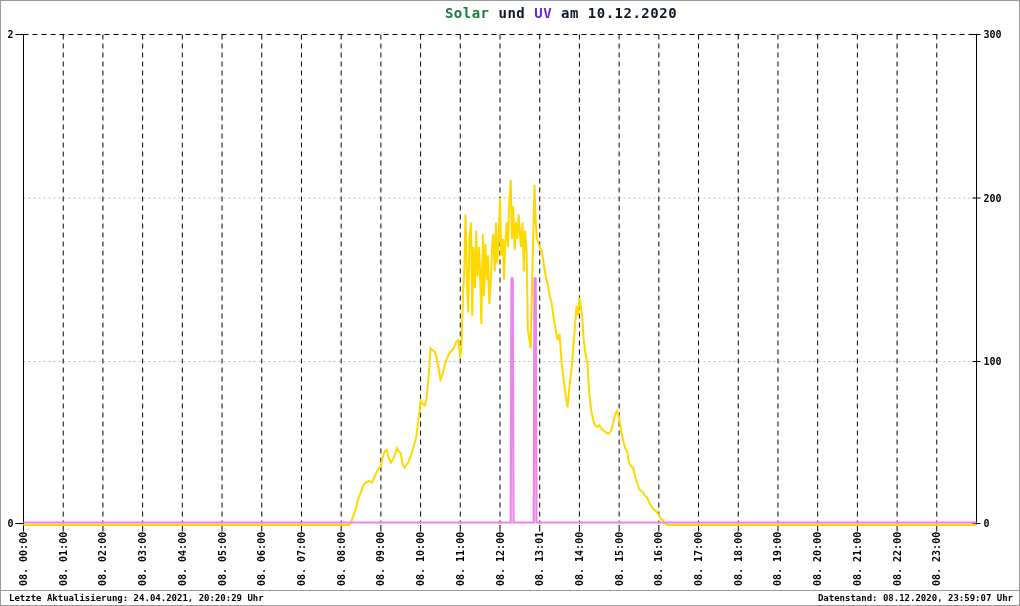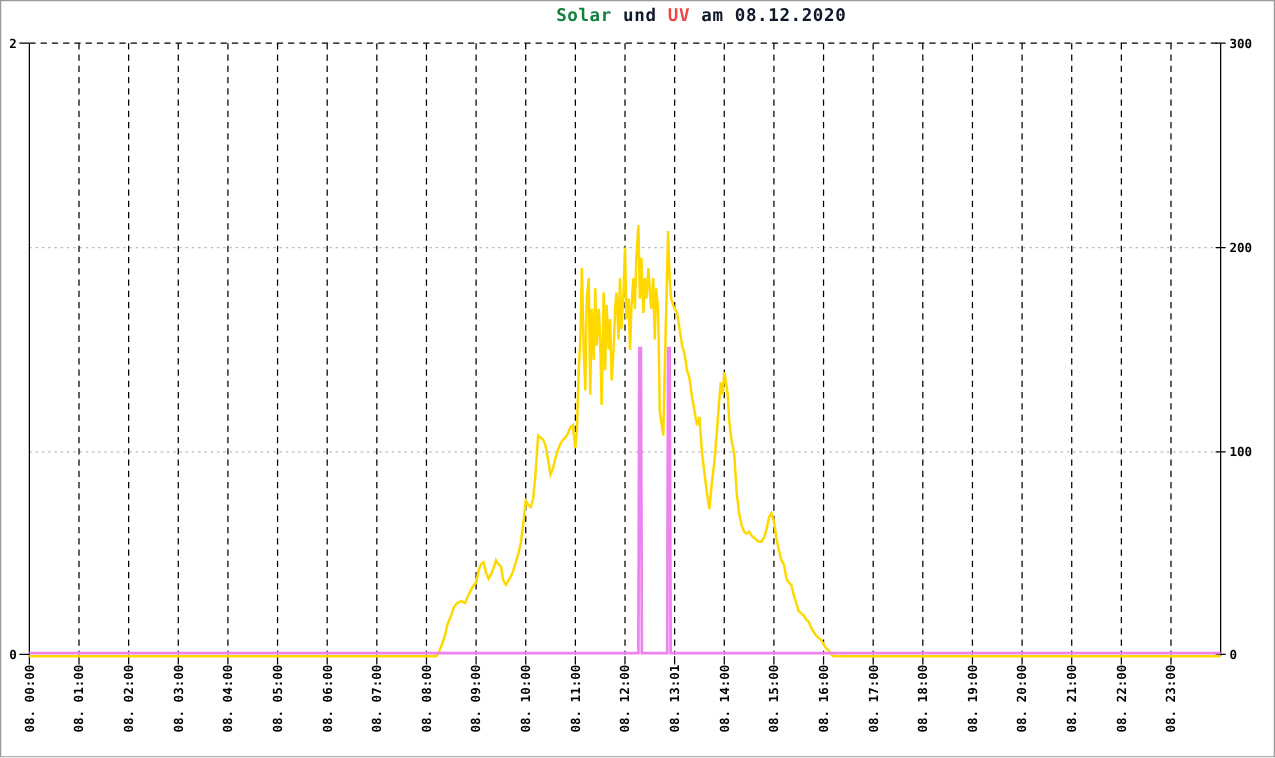--- a/index.html
+++ b/index.html
@@ -6,36 +6,36 @@
   #screen{
     position:relative;width:1018px;height:604px;background:#ffffff;
     border:1px solid #9a9a9a;overflow:hidden;
     font-family:"DejaVu Sans Mono","Liberation Mono",monospace;
   }
   #chart-title{
     position:absolute;top:4px;left:560px;transform:translateX(-50%);
     font-size:14px;font-weight:bold;white-space:pre;letter-spacing:0.5px;
   }
   #chart-title .t-solar{color:#15803d;}
-  #chart-title .t-uv{color:#ef4444;text-align:right;}
+  #chart-title .t-uv{color:#6d28d9;text-align:right;}
   #chart-title .t-plain{color:#0f172a;}
   #plot{position:absolute;left:0;top:0;}
   #footer{
     position:absolute;left:0;right:0;top:589px;height:15px;
     border-top:1px solid #9a9a9a;background:#fff;
     font-size:9px;font-weight:bold;color:#000;line-height:14px;
   }
   #footer .f-left{position:absolute;left:8px;top:0;white-space:pre;}
   #footer .f-right{position:absolute;right:6px;top:0;white-space:pre;}
 </style>
 </head>
 <body>
 
 <div id="screen">
-  <div id="chart-title"><span class="t-solar">Solar</span><span class="t-plain"> und </span><span class="t-uv">UV</span><span class="t-plain"> am 08.12.2020</span></div>
+  <div id="chart-title"><span class="t-solar">Solar</span><span class="t-plain"> und </span><span class="t-uv">UV</span><span class="t-plain"> am 10.12.2020</span></div>
 
   <svg id="plot" width="1018" height="590">
       <line x1="22.5" x2="975.5" y1="360.5" y2="360.5" stroke="#bbbbbb" stroke-width="1" stroke-dasharray="2,3"></line>
       <line x1="22.5" x2="975.5" y1="197" y2="197" stroke="#bbbbbb" stroke-width="1" stroke-dasharray="2,3"></line>
       <line x1="22.5" x2="975.5" y1="33.5" y2="33.5" stroke="#000000" stroke-width="1" stroke-dasharray="5,4"></line>
       <line x1="62.208333333333336" x2="62.208333333333336" y1="33.5" y2="522.5" stroke="#000000" stroke-width="1" stroke-dasharray="5,4"></line>
       <line x1="101.91666666666667" x2="101.91666666666667" y1="33.5" y2="522.5" stroke="#000000" stroke-width="1" stroke-dasharray="5,4"></line>
       <line x1="141.625" x2="141.625" y1="33.5" y2="522.5" stroke="#000000" stroke-width="1" stroke-dasharray="5,4"></line>
       <line x1="181.33333333333334" x2="181.33333333333334" y1="33.5" y2="522.5" stroke="#000000" stroke-width="1" stroke-dasharray="5,4"></line>
       <line x1="221.04166666666666" x2="221.04166666666666" y1="33.5" y2="522.5" stroke="#000000" stroke-width="1" stroke-dasharray="5,4"></line>
@@ -116,13 +116,17 @@
       <line x1="856.375" x2="856.375" y1="524" y2="530.5" stroke="#000000" stroke-width="1"></line>
       <text text-anchor="start" style="font:bold 10px &quot;DejaVu Sans Mono&quot;,monospace;fill:#000" transform="translate(859.875,585) rotate(-90)">08. 21:00</text>
       <line x1="896.0833333333334" x2="896.0833333333334" y1="524" y2="530.5" stroke="#000000" stroke-width="1"></line>
       <text text-anchor="start" style="font:bold 10px &quot;DejaVu Sans Mono&quot;,monospace;fill:#000" transform="translate(899.5833333333334,585) rotate(-90)">08. 22:00</text>
       <line x1="935.7916666666666" x2="935.7916666666666" y1="524" y2="530.5" stroke="#000000" stroke-width="1"></line>
       <text text-anchor="start" style="font:bold 10px &quot;DejaVu Sans Mono&quot;,monospace;fill:#000" transform="translate(939.2916666666666,585) rotate(-90)">08. 23:00</text>
       <polyline points="22.5,524.0 348.1,524.0 350.1,520.7 352.1,515.8 354.9,507.6 357.2,497.8 360.0,491.3 362.0,484.8 364.8,481.5 368.0,479.9 371.1,481.5 373.9,474.9 377.1,468.4 379.9,465.1 381.9,455.3 383.8,450.4 385.8,448.8 387.8,457.0 389.8,461.9 391.8,458.6 393.8,453.7 395.8,447.2 397.7,450.4 399.7,452.1 401.7,463.5 403.7,466.8 405.7,463.5 407.7,460.2 409.7,455.3 411.6,448.8 413.6,442.3 415.6,434.1 417.6,417.7 419.6,399.7 421.6,403.0 423.6,404.6 425.5,398.1 427.5,376.9 429.5,347.4 431.5,349.1 433.5,350.7 435.5,355.6 437.5,367.0 439.4,378.5 441.4,373.6 443.4,365.4 445.4,358.9 447.4,354.0 449.4,350.7 451.4,349.1 453.3,345.8 455.3,340.9 457.3,339.2 459.3,357.2 460.5,344.1 462.1,291.8 463.3,270.6 464.5,213.4 466.0,278.8 467.2,311.4 468.4,237.9 470.0,221.5 471.2,314.7 472.4,246.1 474.0,286.9 475.2,229.7 476.4,275.5 478.0,246.1 479.1,270.6 480.3,322.9 481.9,233.0 483.1,295.1 484.3,242.8 485.9,278.8 487.1,254.2 488.3,303.3 489.9,278.8 491.1,246.1 492.2,233.0 493.8,270.6 495.0,221.5 496.2,262.4 497.8,233.0 499.0,197.0 500.2,254.2 501.8,237.9 503.0,278.8 504.2,242.8 505.8,221.5 506.9,246.1 508.1,205.2 509.7,179.0 510.9,237.9 512.1,205.2 513.7,249.3 514.9,221.5 516.1,237.9 517.7,213.4 518.9,233.0 520.0,246.1 521.6,221.5 522.8,270.6 524.0,229.7 525.6,249.3 526.8,327.8 528.0,336.0 529.6,347.4 530.8,295.1 532.0,246.1 533.5,183.9 534.7,221.5 535.9,237.9 537.5,242.8 538.7,246.1 540.7,249.3 542.7,262.4 544.7,275.5 546.6,282.0 548.6,295.1 550.6,301.6 552.6,316.4 554.6,327.8 556.6,339.2 558.6,332.7 560.5,360.5 562.5,376.9 564.5,393.2 566.5,406.3 568.5,385.0 570.5,368.7 572.5,344.1 574.4,319.6 575.6,304.9 577.2,314.7 578.4,296.7 579.6,303.3 581.2,314.7 582.4,336.0 584.4,352.3 586.4,362.1 588.3,393.2 590.3,409.6 592.3,419.4 594.3,424.3 596.3,425.9 598.3,424.3 600.3,427.5 602.2,429.2 604.2,430.8 606.2,432.4 608.2,432.4 610.2,429.2 612.2,422.6 614.2,412.8 616.1,409.6 618.1,416.1 620.1,429.2 622.1,439.0 624.1,447.2 626.1,450.4 628.1,461.9 630.0,465.1 632.0,466.8 634.0,474.9 636.0,481.5 638.0,488.0 640.0,489.7 641.9,491.3 643.9,494.6 645.9,496.2 647.9,501.1 649.9,504.4 651.9,507.6 653.9,509.3 655.8,510.9 657.8,514.2 659.8,517.5 661.8,519.1 663.8,522.4 665.8,524.0 975.5,524.0" fill="none" stroke="#ffd800" stroke-width="2" stroke-linejoin="miter"></polyline>
       <polyline points="22.5,521.5 509.7,521.5 510.1,399.5 510.5,277.5 511.7,277.5 512.1,399.5 512.5,521.5 532.8,521.5 533.1,399.5 533.5,277.5 534.7,277.5 535.1,399.5 535.5,521.5 975.5,521.5" fill="none" stroke="#ee82ee" stroke-width="2.2" stroke-linejoin="miter"></polyline>
     </svg>
 
+  <div id="footer">
+    <span class="f-left">Letzte Aktualisierung: 24.04.2021, 20:20:29 Uhr</span>
+    <span class="f-right">Datenstand: 08.12.2020, 23:59:07 Uhr</span>
+  </div>
 </div>
 
 </body></html>

